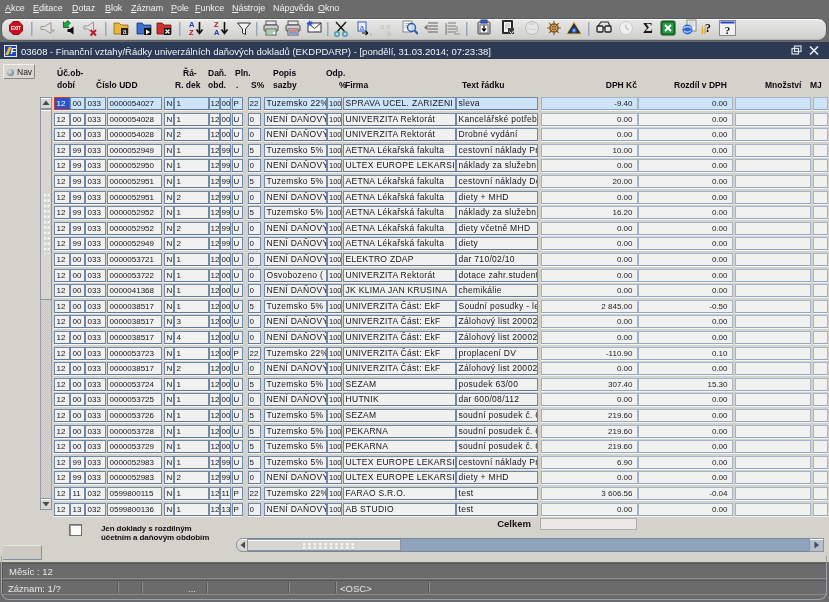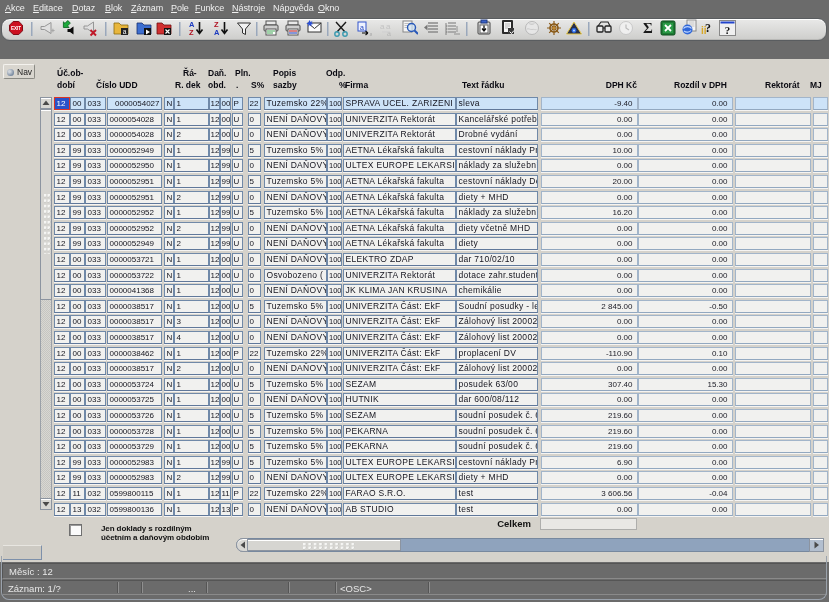--- a/index.html
+++ b/index.html
@@ -289,20 +289,29 @@
         <text x="1" y="15" font-size="10" font-weight="bold" fill="#d8a828" font-family="Liberation Sans">ii</text>
         <text x="5" y="13" font-size="12" font-weight="bold" fill="#111" font-family="Liberation Serif">?</text>
       </svg>
 <svg style="left:719px;top:3px" width="18" height="19" viewBox="0 0 18 19">
         <rect x="0.5" y="1.5" width="16" height="15" fill="#f0f0f0" stroke="#888"></rect>
         <rect x="1.5" y="2.5" width="14" height="2" fill="#2244cc"></rect>
         <text x="8.5" y="14.5" font-size="11" font-weight="bold" fill="#111" text-anchor="middle" font-family="Liberation Serif">?</text>
       </svg>
 </div>
 
+<div id="title">
+  <div id="ticon"></div>
+  <div class="txt">03608 - Finanční vztahy/Řádky univerzálních daňových dokladů (EKDPDARP) - [pondělí, 31.03.2014; 07:23:38]</div>
+  <svg id="wbtn" width="32" height="12" viewBox="0 0 32 12">
+    <rect x="3" y="3.5" width="6.5" height="5.5" fill="none" stroke="#d7dde6" stroke-width="1.2"></rect>
+    <rect x="5.5" y="1" width="6.5" height="5.5" fill="none" stroke="#d7dde6" stroke-width="1.2"></rect>
+    <path d="M21 1.5 L29 9.5 M29 1.5 L21 9.5" stroke="#e6eaf0" stroke-width="1.7"></path>
+  </svg>
+</div>
 
 <div id="client">
   <div id="nav">
         <i></i>
         <b>Nav</b>
       </div>
 <div class="hl" style="left:57px;top:9px;">Úč.ob-</div>
 <div class="hl" style="left:57px;top:21px;">dobí</div>
 <div class="hl" style="left:96px;top:21px;">Číslo UDD</div>
 <div class="hl" style="left:183px;top:9px;">Řá-</div>
@@ -313,26 +322,26 @@
 <div class="hl" style="left:236px;top:21px;">.</div>
 <div class="hl" style="left:251px;top:21px;">S%</div>
 <div class="hl" style="left:273px;top:9px;">Popis</div>
 <div class="hl" style="left:273px;top:21px;">sazby</div>
 <div class="hl" style="left:326px;top:9px;">Odp.</div>
 <div class="hl" style="left:339px;top:21px;">%</div>
 <div class="hl" style="left:345px;top:21px;">Firma</div>
 <div class="hl" style="left:462px;top:21px;">Text řádku</div>
 <div class="hl" style="left:577px;top:21px;width:60px;text-align:right;">DPH Kč</div>
 <div class="hl" style="left:674px;top:21px;">Rozdíl v DPH</div>
-<div class="hl" style="left:765px;top:21px;">Rektorát</div>
+<div class="hl" style="left:765px;top:21px;">Množství</div>
 <div class="hl" style="left:810px;top:21px;">MJ</div>
 <div class="c cur foc" style="left:54px;top:38.0px;width:16px;">12</div>
       <div class="c cur" style="left:70px;top:38.0px;width:15px;">00</div>
       <div class="c cur" style="left:85px;top:38.0px;width:21px;">033</div>
-      <div class="c cur" style="left:107px;top:38.0px;width:55px;text-align:right;">0000054027</div>
+      <div class="c cur" style="left:107px;top:38.0px;width:55px;">0000054027</div>
       <div class="c cur ra" style="left:164px;top:38.0px;width:10px;">N</div>
       <div class="c cur" style="left:174px;top:38.0px;width:35px;">1</div>
       <div class="c cur nw" style="left:209px;top:38.0px;width:11px;">12</div>
       <div class="c cur nw" style="left:220px;top:38.0px;width:11px;">00</div>
       <div class="c cur nw" style="left:232px;top:38.0px;width:11px;">P</div>
       <div class="c cur nw" style="left:248px;top:38.0px;width:13px;">22</div>
       <div class="c cur tx" style="left:264px;top:38.0px;width:63px;">Tuzemsko 22%</div>
       <div class="c cur nw pct" style="left:327px;top:38.0px;width:15px;">100</div>
       <div class="c cur tx" style="left:343px;top:38.0px;width:113px;">SPRAVA UCEL. ZARIZENI</div>
       <div class="c cur tx" style="left:456px;top:38.0px;width:82px;">sleva</div>
@@ -606,21 +615,21 @@
       <div class="c nw pct" style="left:327px;top:272.0px;width:15px;">100</div>
       <div class="c tx" style="left:343px;top:272.0px;width:113px;">UNIVERZITA Část: EkF</div>
       <div class="c tx" style="left:456px;top:272.0px;width:82px;">Zálohový list 2000200</div>
       <div class="c num ra" style="left:541px;top:272.0px;width:97px;">0.00</div>
       <div class="c num ra" style="left:638px;top:272.0px;width:95px;">0.00</div>
       <div class="c num" style="left:735px;top:272.0px;width:76px;"></div>
       <div class="c num" style="left:813px;top:272.0px;width:15px;"></div>
 <div class="c" style="left:54px;top:287.6px;width:16px;">12</div>
       <div class="c" style="left:70px;top:287.6px;width:15px;">00</div>
       <div class="c" style="left:85px;top:287.6px;width:21px;">033</div>
-      <div class="c" style="left:107px;top:287.6px;width:55px;">0000038462</div>
+      <div class="c" style="left:107px;top:287.6px;width:55px;">0000053723</div>
       <div class="c ra" style="left:164px;top:287.6px;width:10px;">N</div>
       <div class="c" style="left:174px;top:287.6px;width:35px;">1</div>
       <div class="c nw" style="left:209px;top:287.6px;width:11px;">12</div>
       <div class="c nw" style="left:220px;top:287.6px;width:11px;">00</div>
       <div class="c nw" style="left:232px;top:287.6px;width:11px;">P</div>
       <div class="c nw" style="left:248px;top:287.6px;width:13px;">22</div>
       <div class="c tx" style="left:264px;top:287.6px;width:63px;">Tuzemsko 22%</div>
       <div class="c nw pct" style="left:327px;top:287.6px;width:15px;">100</div>
       <div class="c tx" style="left:343px;top:287.6px;width:113px;">UNIVERZITA Část: EkF</div>
       <div class="c tx" style="left:456px;top:287.6px;width:82px;">proplacení DV</div>

